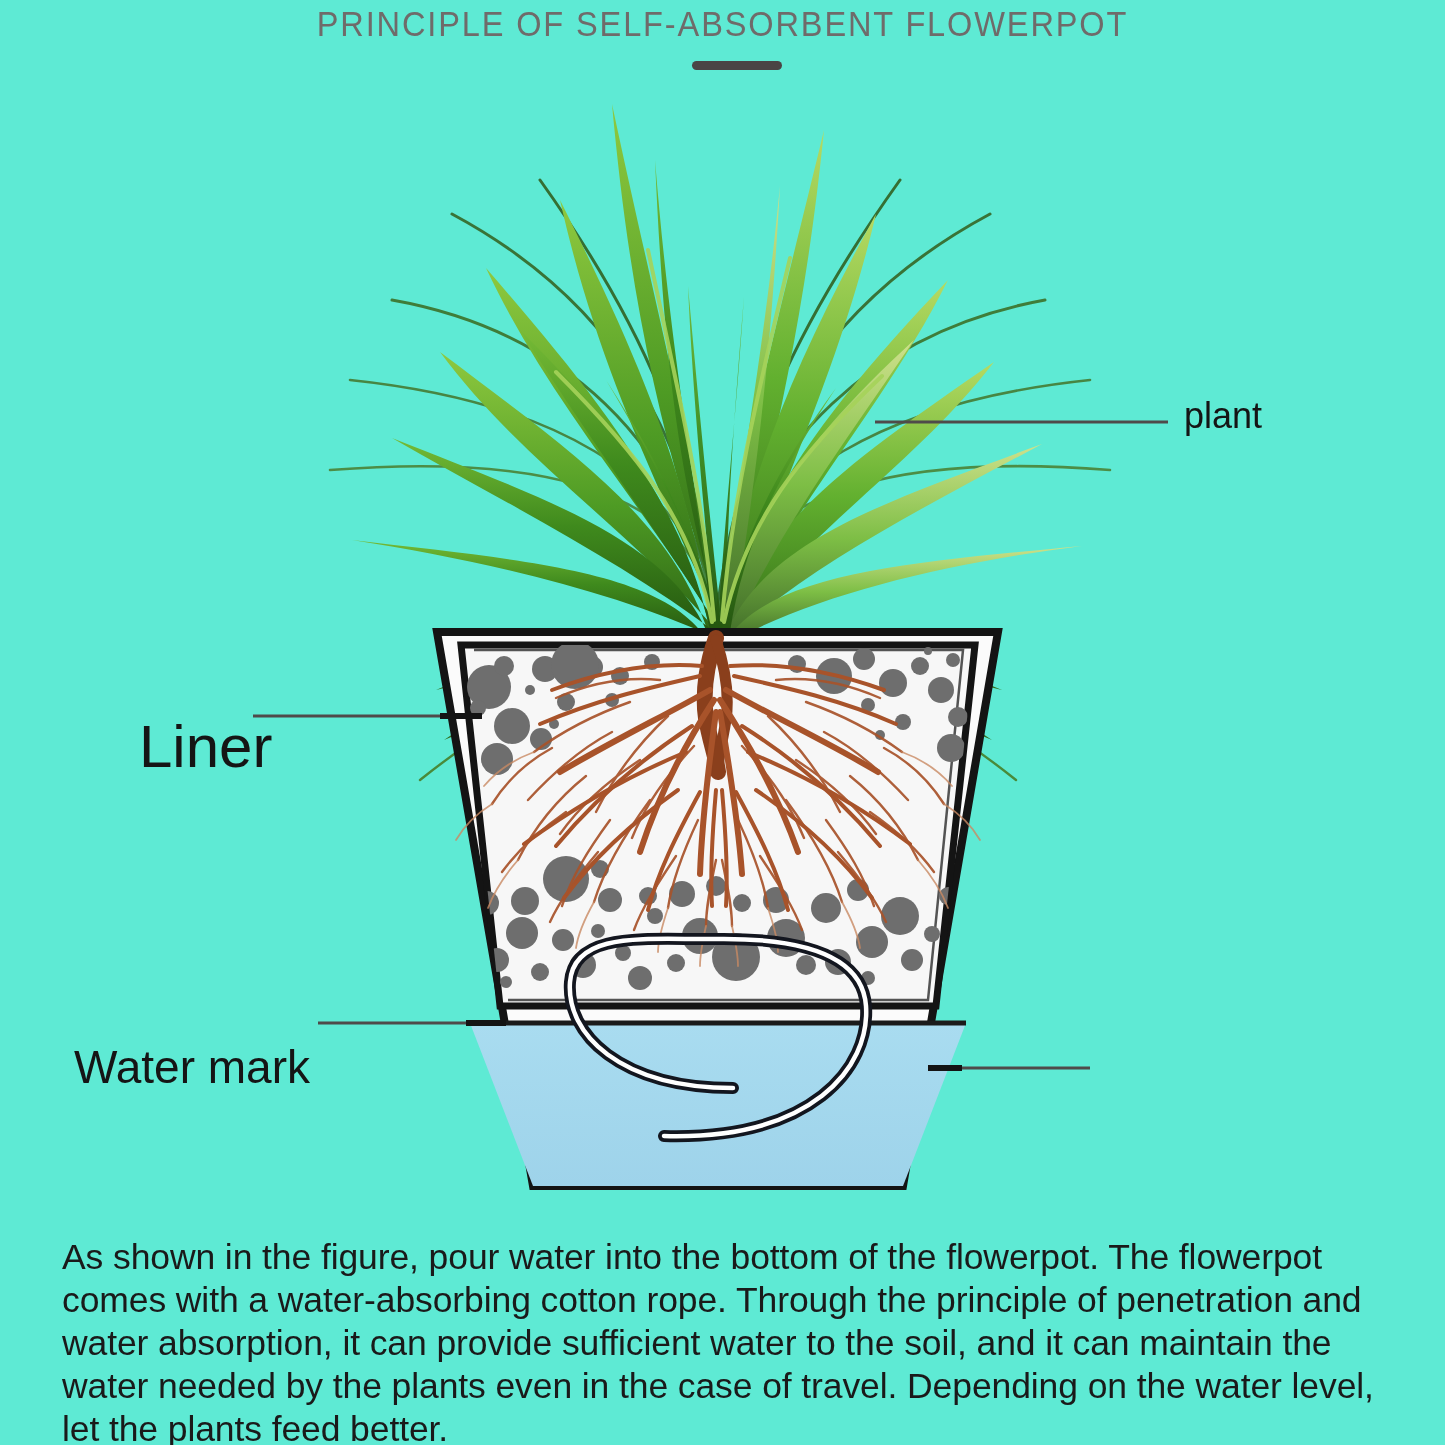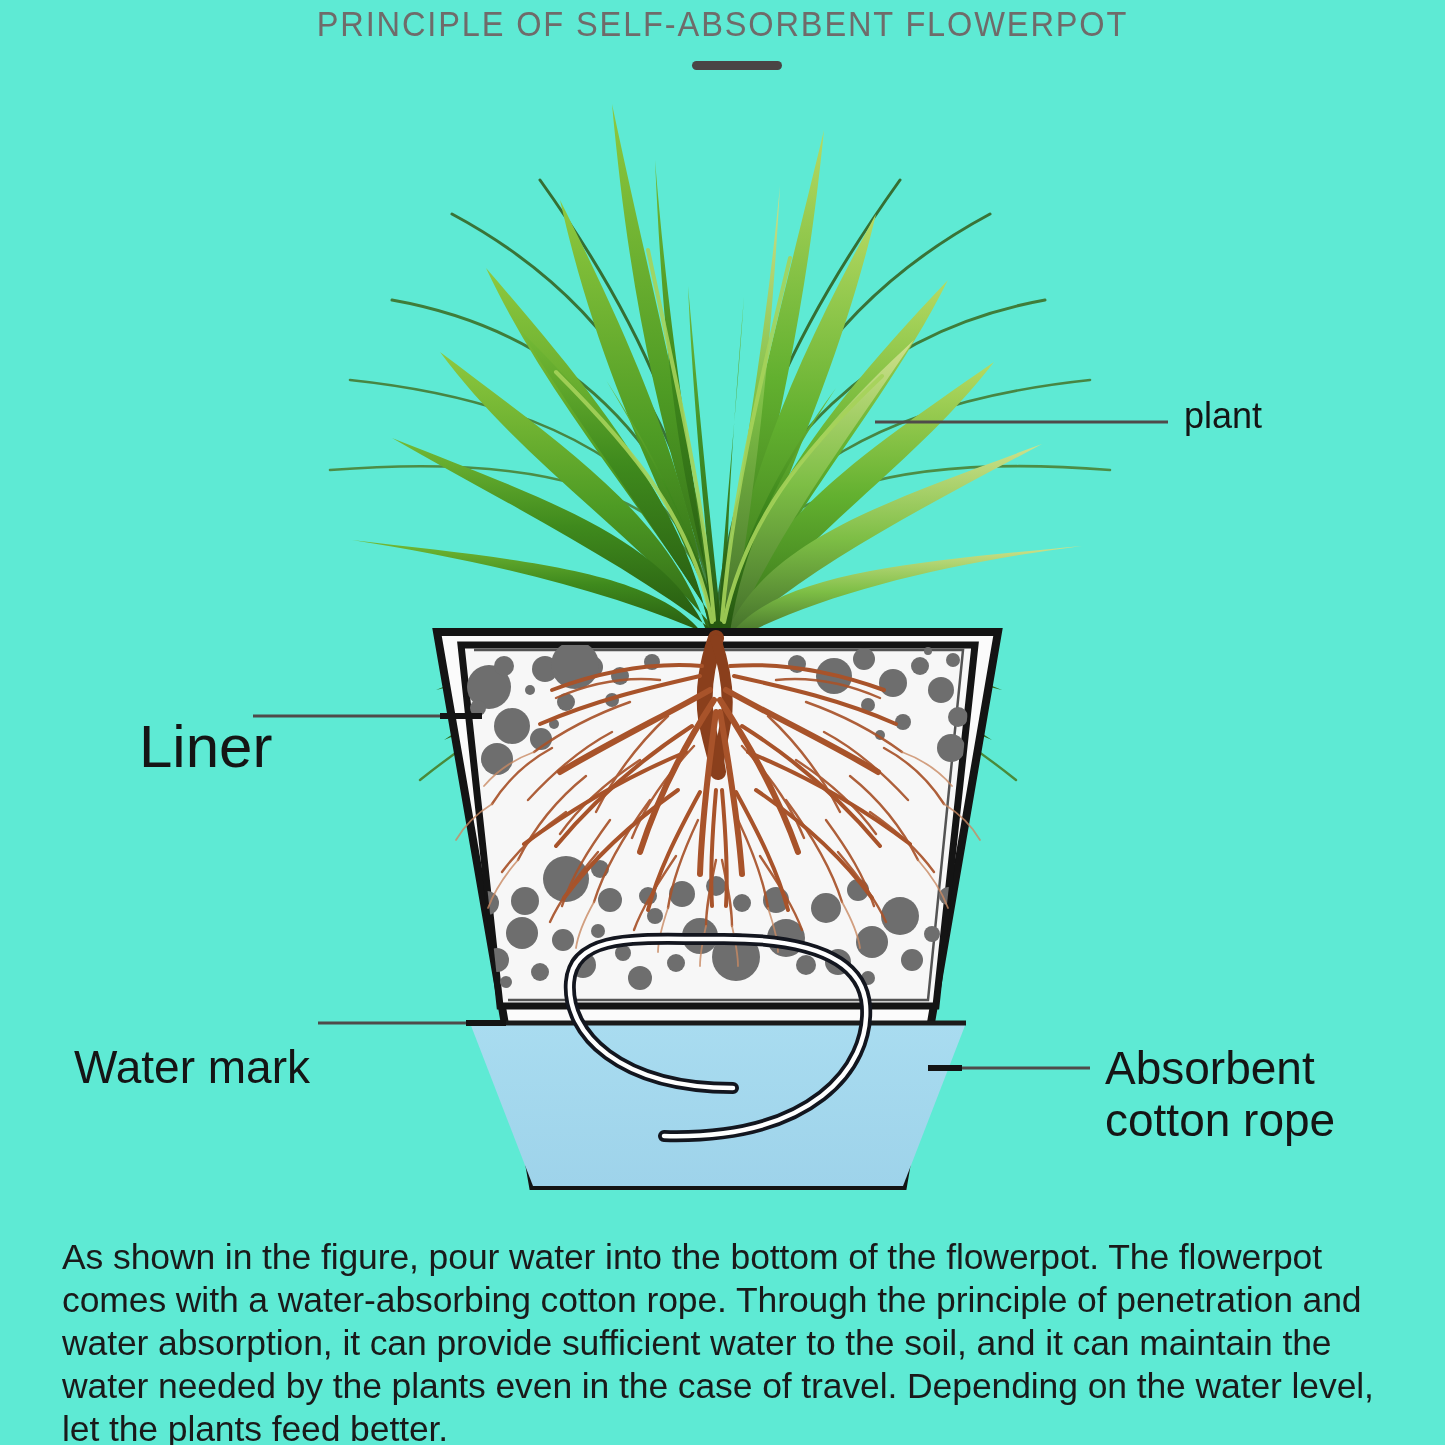--- a/index.html
+++ b/index.html
@@ -393,20 +393,16 @@
       </g>
     </svg>
   </div>
 
   <div class="label label-plant">plant</div>
 
   <div class="label label-liner">Liner</div>
 
   <div class="label label-water">Water mark</div>
 
-  <div class="label label-rope">
-    <span>Absorbent</span>
-    <span>cotton rope</span>
-  </div>
 
   <div class="paragraph">As shown in the figure, pour water into the bottom of the flowerpot. The flowerpot comes with a water-absorbing cotton rope. Through the principle of penetration and water absorption, it can provide sufficient water to the soil, and it can maintain the water needed by the plants even in the case of travel. Depending on the water level, let the plants feed better.</div>
 
 </div>
 
 </body></html>

